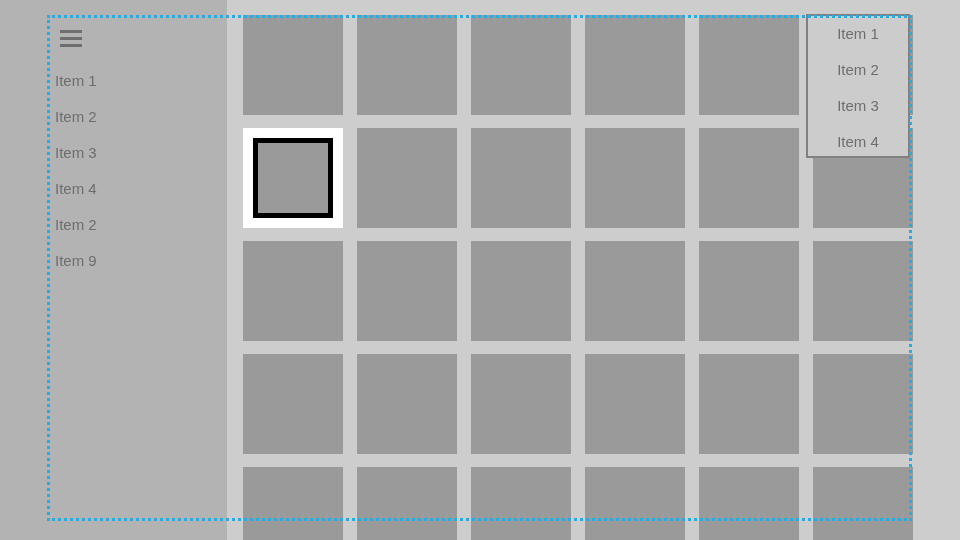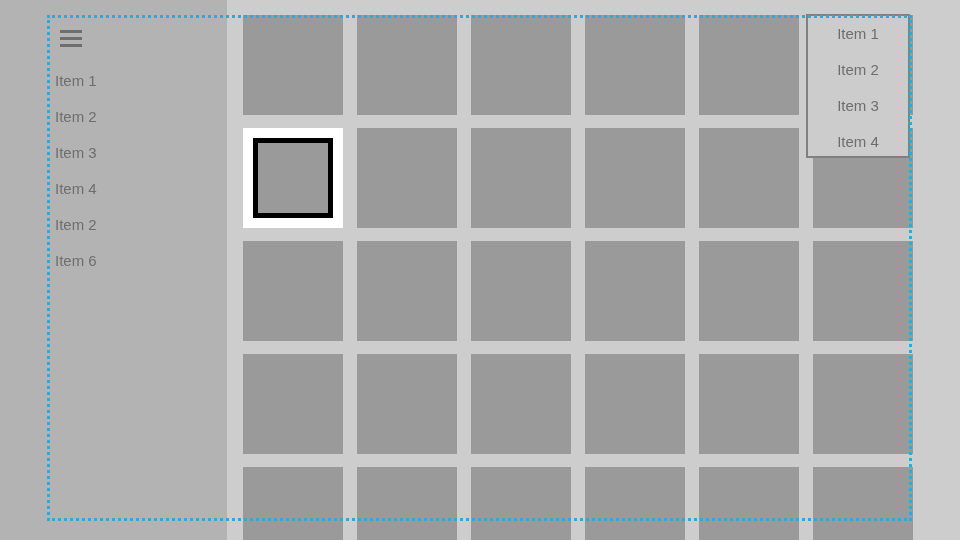--- a/index.html
+++ b/index.html
@@ -189,21 +189,21 @@
       <span class="bar"></span>
       <span class="bar"></span>
       <span class="bar"></span>
     </div>
     <div id="sidebar-list">
         <div class="sidebar-item">Item 1</div>
         <div class="sidebar-item">Item 2</div>
         <div class="sidebar-item">Item 3</div>
         <div class="sidebar-item">Item 4</div>
         <div class="sidebar-item">Item 2</div>
-        <div class="sidebar-item">Item 6</div>
+        <div class="sidebar-item">Item 9</div>
       </div>
   </div>
 
   <div id="dropdown">
       <div class="menu-item">Item 1</div>
       <div class="menu-item">Item 2</div>
       <div class="menu-item">Item 3</div>
       <div class="menu-item">Item 4</div>
     </div>
 

